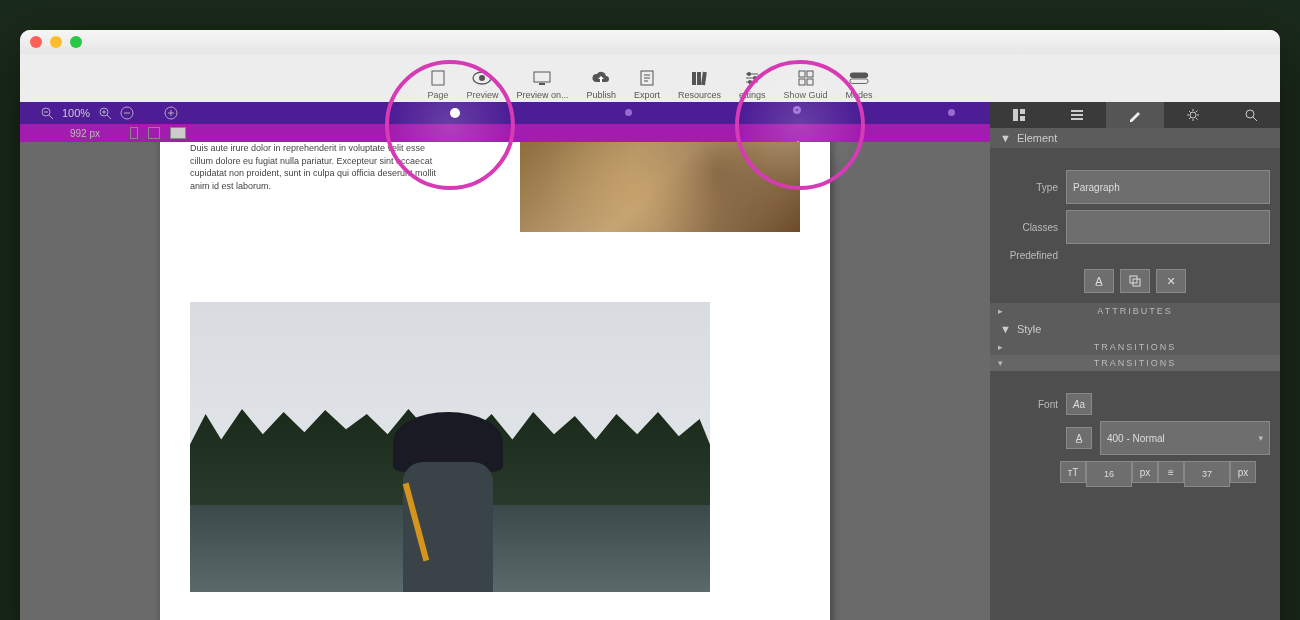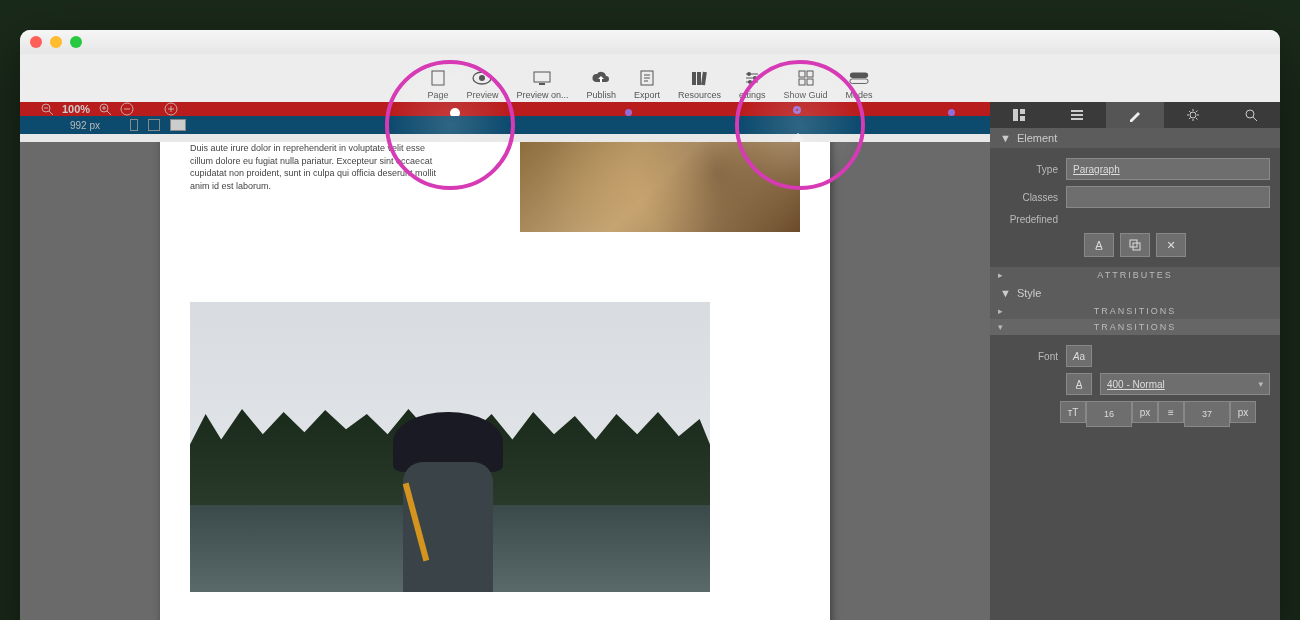--- a/index.html
+++ b/index.html
@@ -8,25 +8,25 @@
 .titlebar { height: 24px; background: linear-gradient(#f6f6f6,#e6e6e6); display: flex; align-items: center; padding: 0 10px; gap: 8px; }
 .tl-dot { width: 12px; height: 12px; border-radius: 50%; }
 .tl-red { background: #ff5f57; }
 .tl-yel { background: #febc2e; }
 .tl-grn { background: #28c840; }
 .logo-tab { position: absolute; left: 0; top: 24px; width: 80px; height: 48px; background: #b0267c; clip-path: polygon(0 0, 100% 0, 80% 100%, 0 100%); display:flex; align-items:center; justify-content:center; }
 .logo-tab svg { width: 32px; height: 32px; }
 .main-toolbar { height: 48px; margin-top: 0; background: #ededed; display:flex; align-items:flex-end; justify-content:center; gap: 18px; padding-bottom:2px; position: relative; }
 .tb-btn { display:flex; flex-direction:column; align-items:center; font-size:9px; color:#555; cursor:pointer; gap:2px; }
 .tb-btn .tb-ico { width:20px; height:20px; display:flex; align-items:center; justify-content:center; }
-.bp-bar { height: 14px; background: #b91c1c; position: relative; display:flex; align-items:center;font-weight:bold; }
+.bp-bar { height: 22px; background: #4c1d95; position: relative; display:flex; align-items:center; }
 .zoom-cluster { position:absolute; left:20px; display:flex; align-items:center; gap:8px; color:#ccc; font-size:11px; }
 .z-ico { width:14px; height:14px; cursor:pointer; opacity:.8; }
 .bp-dot { position:absolute; width:10px; height:10px; border-radius:50%; top:6px; }
-.bp-bar2 { height: 18px; background: #0c4a6e; display:flex; align-items:center; }
+.bp-bar2 { height: 18px; background: #a21caf; display:flex; align-items:center; }
 .px-label { position:absolute; left:50px; font-size:10px; color:#bbb; }
 .dev-icons { position:absolute; left:110px; display:flex; gap:10px; }
 .dev-ico { width:14px; height:12px; border:1px solid #888; }
 .canvas-area { position:absolute; left:0; top:112px; right:290px; bottom:0; background:#6a6a6a; overflow:hidden; }
 .page { position:absolute; left:140px; top:-10px; width:670px; background:#fff; padding:10px 30px 40px; box-shadow:2px 2px 8px rgba(0,0,0,.4); }
 .page-text { font-size:9px; color:#444; line-height:1.4; width:250px; }
 .page-img1 { position:absolute; right:30px; top:0; width:280px; height:100px; background:linear-gradient(135deg,#8a6a3a,#c4a67a,#6a4a2a); overflow:hidden; }
 .page-img1::after { content:''; position:absolute; inset:0; background: radial-gradient(circle at 40% 60%, rgba(200,160,100,.6), transparent 50%), radial-gradient(circle at 70% 40%, rgba(100,70,40,.5), transparent 40%); }
 .page-img2 { margin-top:110px; width:520px; height:290px; position:relative; overflow:hidden; }
 .page-img2 .sky { position:absolute; inset:0; background:linear-gradient(#d8dce0,#e8ebee); }
@@ -36,24 +36,24 @@
 .page-img2 .hat { width:110px; height:60px; background:#1a1a24; border-radius:50% 50% 10% 10%; margin:0 auto; }
 .page-img2 .body { width:90px; height:130px; background:#3a4448; margin:-10px auto 0; border-radius:20px 20px 0 0; position:relative; }
 .page-img2 .strap { position:absolute; left:10px; top:20px; width:6px; height:80px; background:#d4941e; transform:rotate(-15deg); }
 .page-img2 .hair { position:absolute; top:50px; left:50%; transform:translateX(-50%); width:40px; height:60px; background:#8a4a2a; border-radius:0 0 20px 20px; }
 .side-panel { position:absolute; right:0; top:72px; width:290px; bottom:0; background:#4e4e4e; color:#ddd; font-size:11px; }
 .panel-tabs { height:26px; background:#3a3a3a; display:flex; }
 .pt { flex:1; display:flex; align-items:center; justify-content:center; cursor:pointer; }
 .pt.active { background:#555; }
 .section { }
 .sec-head { background:#5c5c5c; padding:4px 10px; display:flex; align-items:center; gap:6px; font-size:11px; color:#ccc; cursor:pointer; }
-.sec-body { padding:4px 10px 10px; }
+.sec-body { padding:16px 10px 10px; }
 .row { display:flex; align-items:center; margin:6px 0; gap:8px; }
 .row-label { width:58px; text-align:right; font-size:10px; color:#bbb; }
-.field { flex:1; height:22px; background:#6e6e6e; border:1px solid #888; font-size:10px; color:#ddd; padding:0 6px; display:flex; align-items:center; position:relative;text-decoration:underline; }
+.field { flex:1; height:34px; background:#6e6e6e; border:1px solid #888; font-size:10px; color:#ddd; padding:0 6px; display:flex; align-items:center; position:relative; }
 .field.select::after { content:'▾'; position:absolute; right:6px; color:#bbb; font-size:9px; }
 .btn-row { display:flex; gap:6px; justify-content:center; margin-top:8px; }
 .sq-btn { width:30px; height:24px; background:#6e6e6e; border:1px solid #888; display:flex; align-items:center; justify-content:center; cursor:pointer; font-size:11px; }
 .strip { background:#5c5c5c; text-align:center; font-size:9px; letter-spacing:2px; color:#bbb; padding:3px 0; position:relative; }
 .strip .arrow { position:absolute; left:8px; }
 .highlight-circle { position:absolute; border:4px solid #d63ab4; border-radius:50%; width:130px; height:130px; background:radial-gradient(circle, rgba(255,255,255,.15), transparent 70%); pointer-events:none; z-index:50; }
 .small-field { width:46px; height:26px; background:#6e6e6e; border:1px solid #888; font-size:9px; color:#ddd; display:flex; align-items:center; justify-content:center; }
 .icon-field { width:26px; height:22px; background:#6e6e6e; border:1px solid #888; display:flex; align-items:center; justify-content:center; font-size:10px; }
 .typo-row { display:flex; margin:4px 0 0 60px; }
 .marker-arrow { position:absolute; top:17px; width:12px; height:14px; background:#eee; clip-path: polygon(50% 0, 100% 40%, 100% 100%, 0 100%, 0 40%); }

